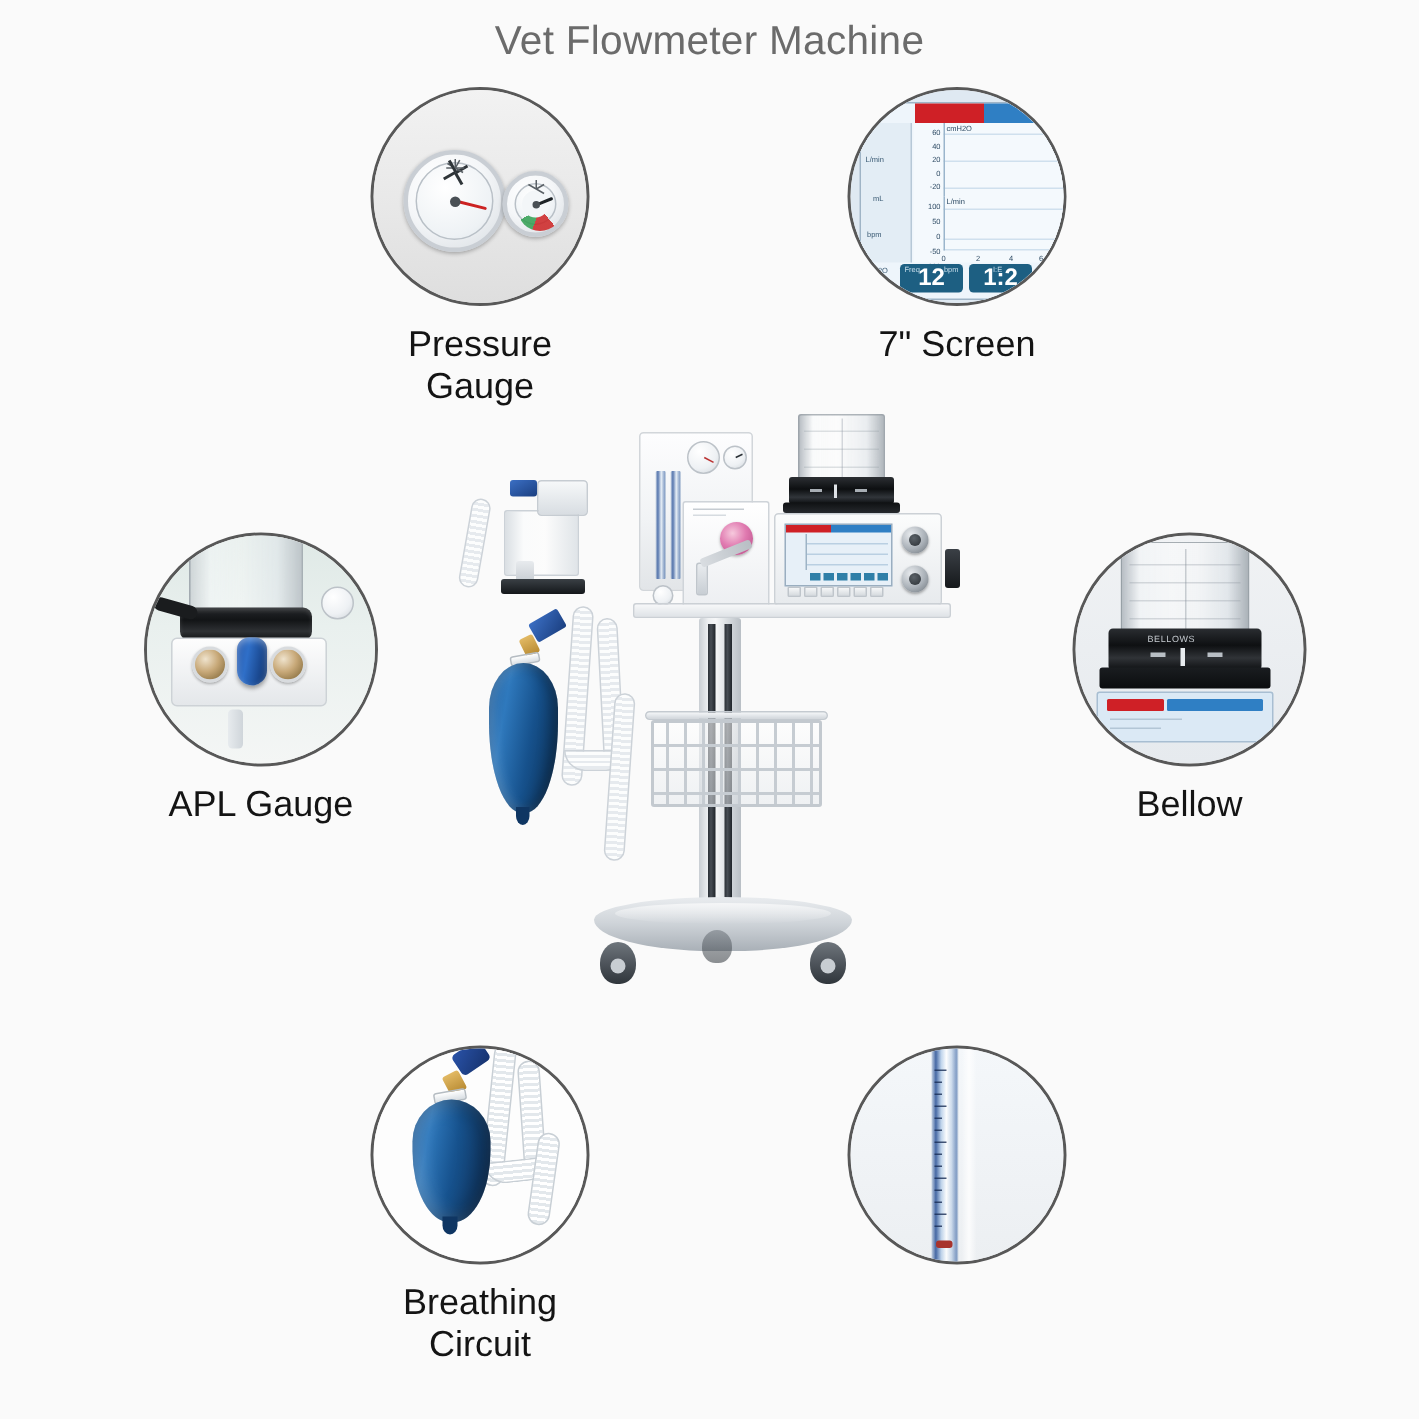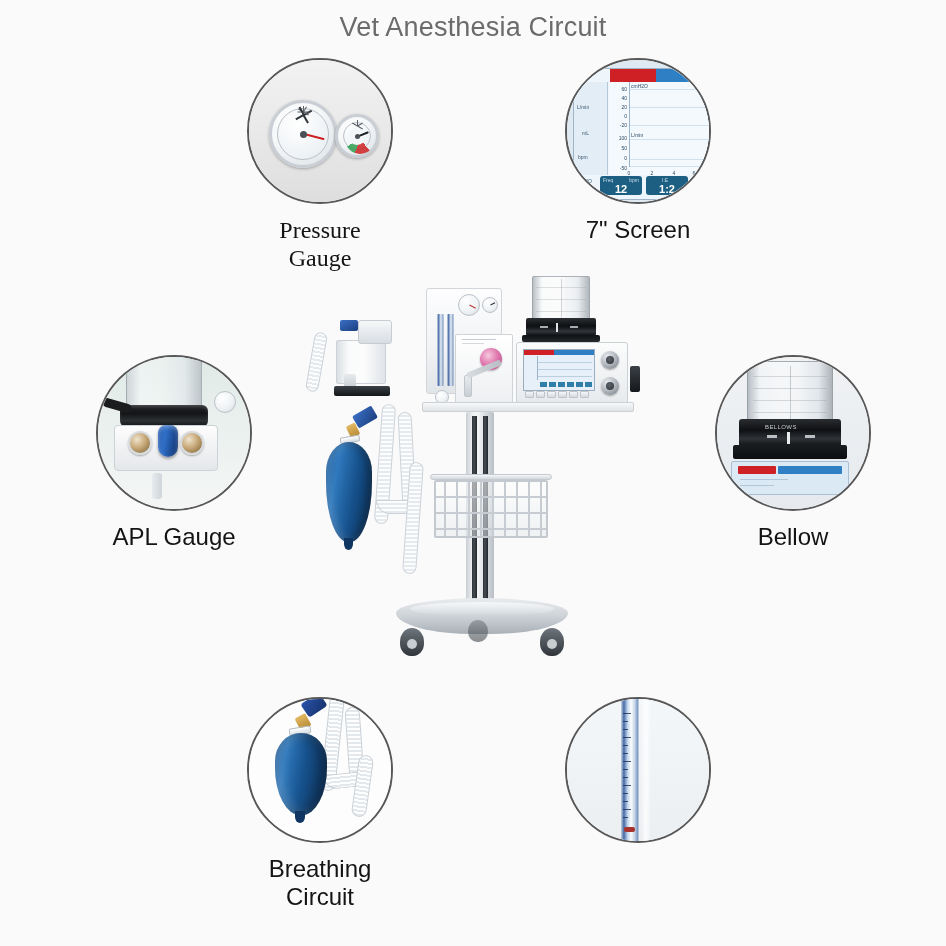--- a/index.html
+++ b/index.html
@@ -69,21 +69,21 @@
   .scr-blue { background:#2f7fc4; flex:1; }
   .scr-grid { position:absolute; background:#f4f9fd; }
   .gl { position:absolute; left:0; right:0; height:1px; background:#cfe0ee; }
   .axnum { position:absolute; font-size:5px; color:#2d4a63; font-family:"Liberation Sans",sans-serif; text-align:right; }
   .axunit { position:absolute; font-size:5px; color:#2d4a63; }
   .sidelbl { position:absolute; font-size:5px; color:#3a5a73; }
   .parbox { position:absolute; background:#1d5f82; border-radius:3px; color:#dff0fa; }
   .parbox .pk { position:absolute; top:1px; left:3px; font-size:5px; opacity:.85; }
   .parbox .pu { position:absolute; top:1px; right:3px; font-size:5px; opacity:.85; }
   .parbox .pv { position:absolute; bottom:0px; left:0; right:0; text-align:center;
-                font-size:11px; font-weight:700; color:#fff; }
+                font-size:16px; font-weight:700; color:#fff; }
 
   
   .apl-bg { position:absolute; inset:0; background:
       linear-gradient(180deg,#dfe9e6 0%,#e9f0ee 40%,#f4f6f5 100%); }
   .apl-canister {
     position:absolute; border-radius:4px 4px 2px 2px;
     background: linear-gradient(90deg, rgba(200,206,210,.75) 0%, rgba(246,249,250,.55) 18%,
       rgba(255,255,255,.35) 46%, rgba(225,231,235,.6) 78%, rgba(181,188,194,.8) 100%);
     border:1px solid rgba(150,158,165,.7);
     border-bottom:none;
@@ -208,23 +208,23 @@
   .abs-can { position:absolute;
              background:linear-gradient(90deg, rgba(205,212,218,.7), rgba(250,252,253,.5) 25%,
              rgba(255,255,255,.35) 55%, rgba(210,217,223,.65)); border:1px solid #cbd1d7; border-radius:2px; }
   .blue-cap { position:absolute; background:linear-gradient(150deg,#3b6fc4,#1b3f80); border-radius:2px; }
 </style>
 </head>
 <body>
 
 <div id="page">
 
-  <div id="page-title">Vet Anesthesia Circuit</div>
-
-  <div class="callout" style="left:247px; top:58px; width:146px;font-family:Liberation Serif, serif;">
+  <div id="page-title">Vet Flowmeter Machine</div>
+
+  <div class="callout" style="left:247px; top:58px; width:146px;">
     <div class="bubble" style="width:146px;height:146px;">
       <div class="pg-bg"></div>
 
       <div class="dial" style="left:20px; top:40px; width:68px; height:68px;">
         <div class="face"></div>
         <div class="tick tickL" style="transform:rotate(-120deg)"></div>
         <div class="tick" style="transform:rotate(-90deg)"></div>
         <div class="tick" style="transform:rotate(-60deg)"></div>
         <div class="tick tickL" style="transform:rotate(-30deg)"></div>
         <div class="tick" style="transform:rotate(0deg)"></div>

